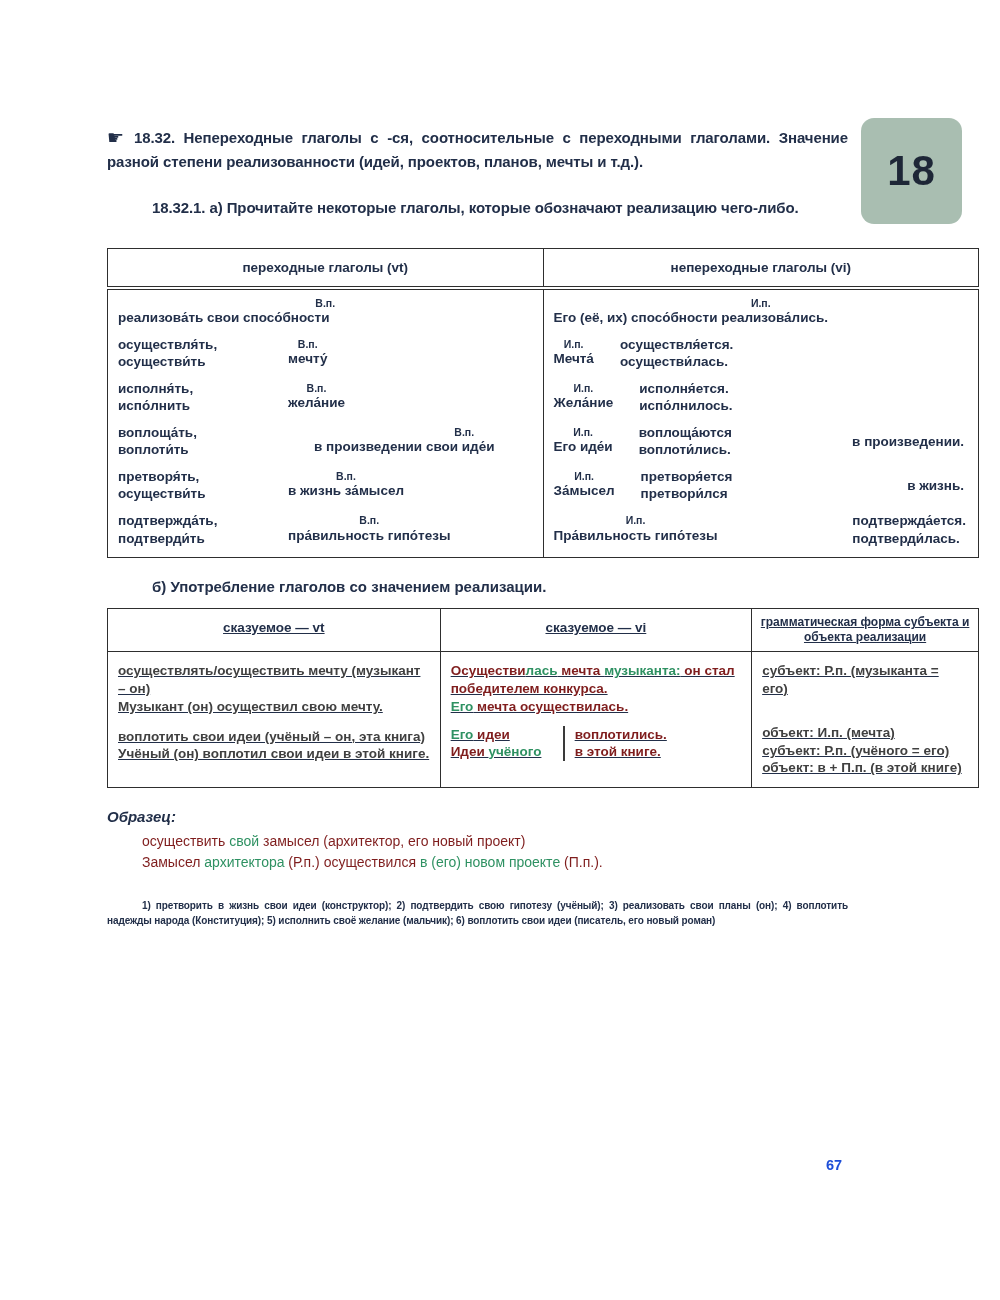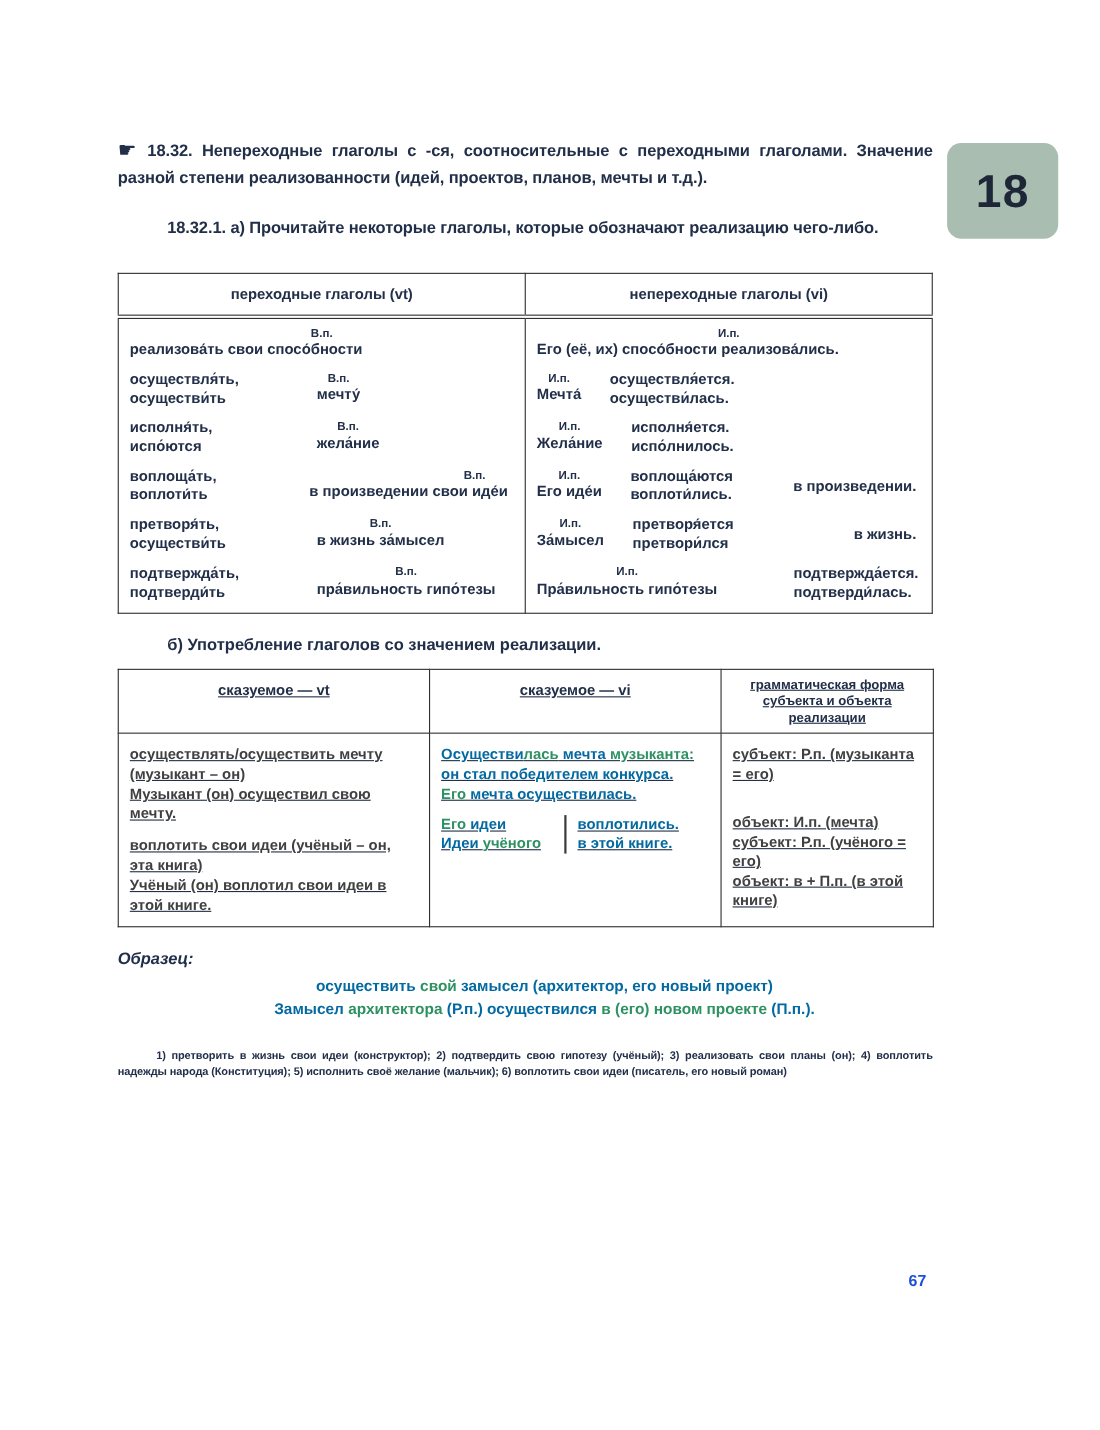--- a/index.html
+++ b/index.html
@@ -1,31 +1,31 @@
 <!DOCTYPE html>
 <html><head>
 <meta charset="utf-8">
 <style>
   html,body{margin:0;padding:0;background:#ffffff;}
   .page{position:relative;width:1000px;height:1300px;background:#ffffff;overflow:hidden;
         font-family:"Liberation Sans","DejaVu Sans",sans-serif;color:#222f49;}
   .content{position:absolute;left:107px;top:124px;width:741px;}
 
   
-  .chapter-tab{position:absolute;left:861px;top:130px;width:101px;height:87px;
+  .chapter-tab{position:absolute;left:861px;top:118px;width:101px;height:106px;
 formation:none;background:#a9beb1;border-radius:13px;display:flex;align-items:center;justify-content:center;}
   .chapter-tab span{font-size:42px;font-weight:700;color:#1e2737;letter-spacing:1px;}
 
   
   .intro{font-size:15px;font-weight:700;line-height:1.42;text-align:justify;letter-spacing:-0.1px;}
   .manicule{font-size:19px;margin-right:10px;position:relative;top:1px;}
   .sub{margin:25px 0 0 0;font-size:15px;font-weight:700;line-height:1.42;text-align:justify;text-indent:45px;letter-spacing:-0.1px;}
 
   
-  table{border-collapse:collapse;width:741px;table-layout:fixed;}
+  table{border-collapse:collapse;width:872px;table-layout:fixed;}
   .t1{margin-top:29px;}
   .t2{margin-top:13px;text-decoration:underline;}
   th,td{border:1.6px solid #2e2e2e;vertical-align:top;}
   th{font-size:13.5px;font-weight:700;text-align:center;padding:11px 6px;}
   .t1 th{border-bottom:4px double #2e2e2e;}
   .t1 td{padding:6px 10px 10px 10px;}
 
   .caselabel{font-size:10.5px;font-weight:700;line-height:1.1;}
   .center{text-align:center;}
   .entry{margin-top:9px;font-size:13.5px;font-weight:700;line-height:1.3;}
@@ -43,32 +43,32 @@
   
   .bhead{margin:20px 0 0 0;font-size:15px;font-weight:700;text-indent:45px;}
 
   
   .t2 col.c1{width:283px;} .t2 col.c2{width:265px;} .t2 col.c3{width:193px;}
   .t2 th.small{font-size:12px;line-height:1.25;padding:6px 4px;}
   .t2 td{padding:10px 10px;font-size:13.5px;font-weight:700;line-height:1.32;}
   .t2 p{margin:0;}
   .t2 .gap{margin-top:12px;}
   .t2 .biggap{margin-top:26px;}
-  .teal{color:#0369a1;}
+  .teal{color:#7f1d1d;}
   .green{color:#2e9162;}
   .dark{color:#404040;}
   .split{display:flex;margin-top:10px;}
   .split .left{flex:0 0 112px;}
   .split .vrule{width:2px;background:#3a3a3a;margin:0 10px 0 0;}
   .split .right{flex:1;}
 
   
   .sample{margin-top:20px;}
   .sample-label{font-size:15px;font-weight:700;font-style:italic;margin:0;}
-  .sample-lines{margin:6px 0 0 35px;font-size:14px;font-weight:700;line-height:1.5;text-align:center;}
+  .sample-lines{margin:6px 0 0 35px;font-size:14px;font-weight:400;line-height:1.5;}
   .sample-lines p{margin:0;}
 
   
   .exercises{margin-top:26px;font-size:10px;font-weight:700;line-height:1.45;text-align:justify;text-indent:35px;letter-spacing:-0.1px;}
 
   .pagenum{position:absolute;left:826px;top:1157px;font-size:14.5px;font-weight:700;color:#1d4ed8;}
 </style>
 </head>
 <body>
 
@@ -108,21 +108,21 @@
               <div>осуществи́ть</div>
             </div>
             <div class="objblock">
               <div class="caselabel">В.п.</div>
               <div>мечту́</div>
             </div>
           </div>
           <div class="entry rowflex">
             <div class="vpair">
               <div>исполня́ть,</div>
-              <div>испо́ются</div>
+              <div>испо́лнить</div>
             </div>
             <div class="objblock">
               <div class="caselabel">В.п.</div>
               <div>жела́ние</div>
             </div>
           </div>
           <div class="entry rowflex">
             <div class="vpair">
               <div>воплоща́ть,</div>
               <div>воплоти́ть</div>

